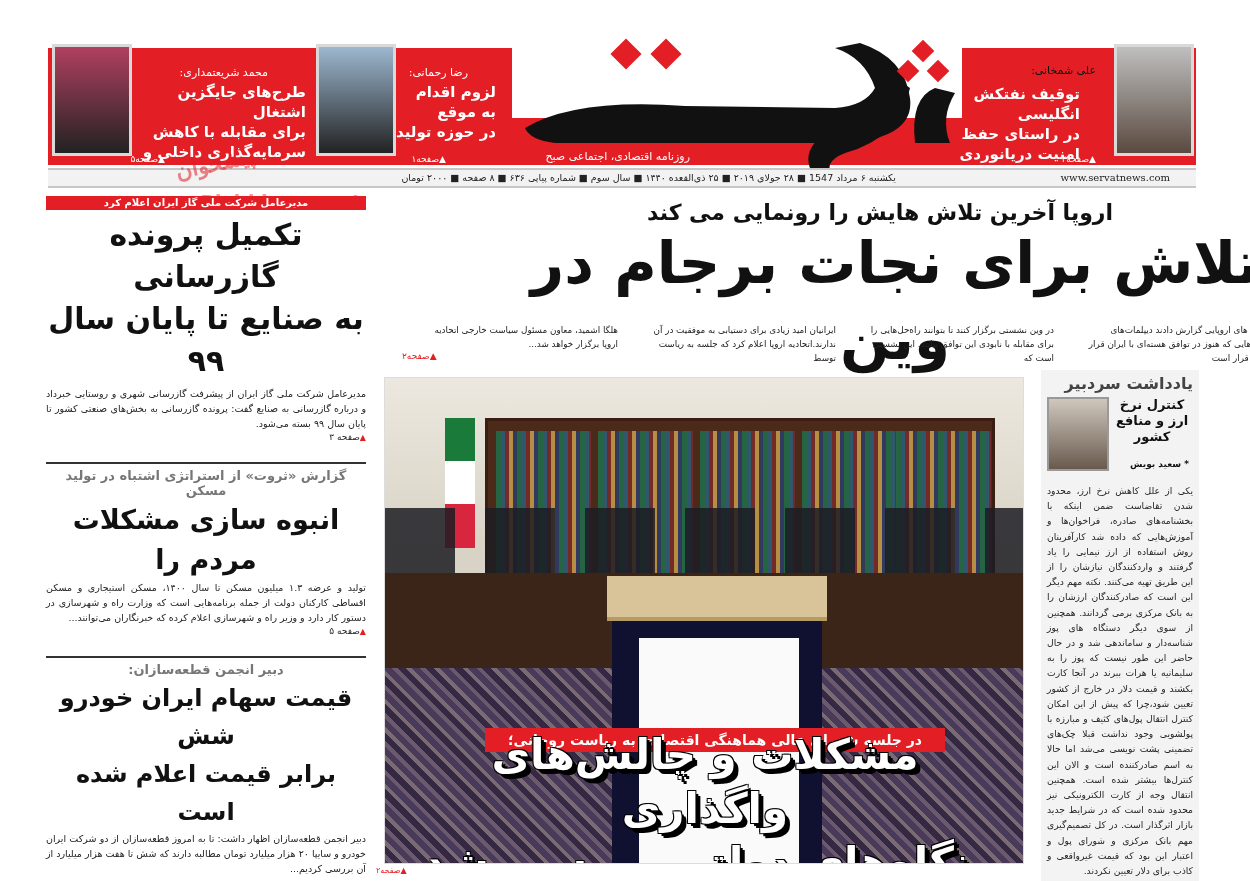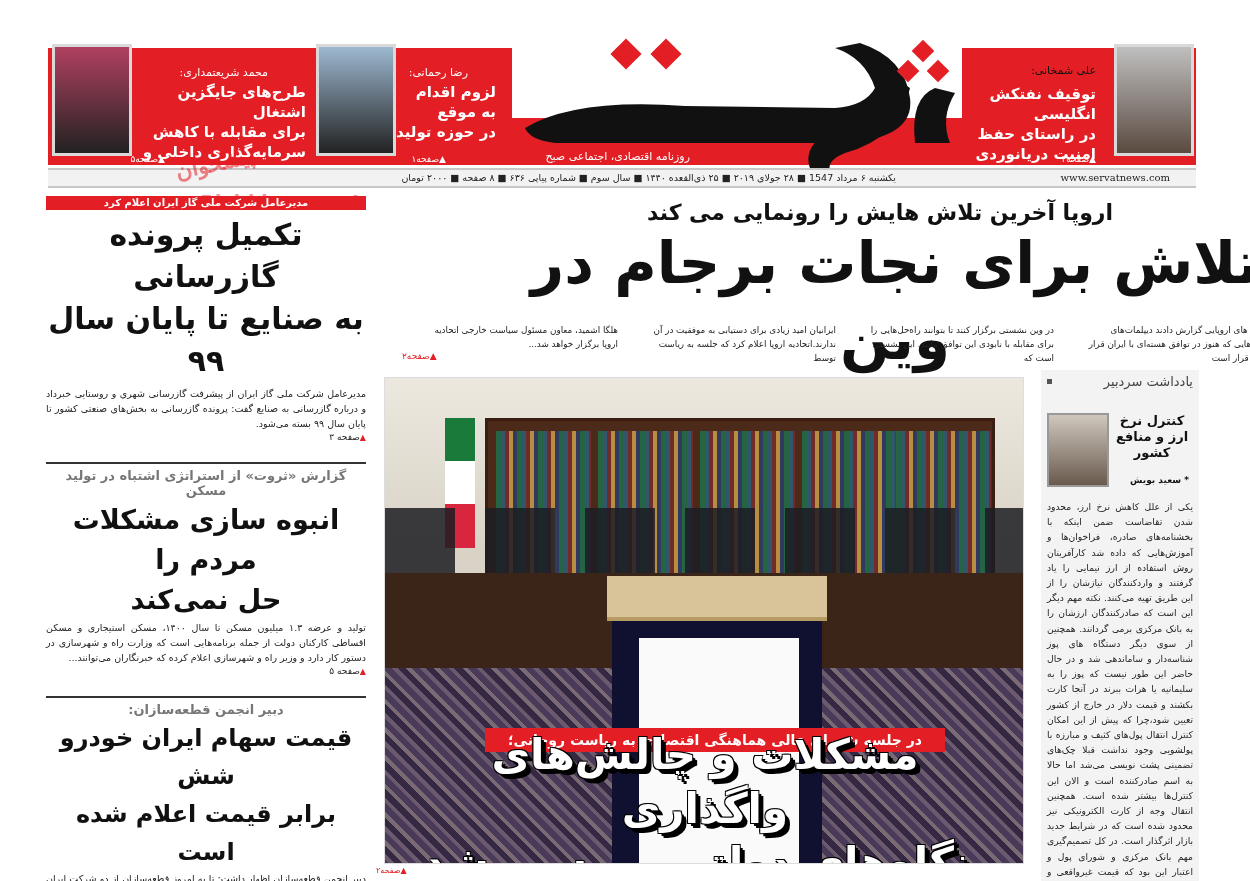--- a/index.html
+++ b/index.html
@@ -56,23 +56,23 @@
   .ph-podium-top { position: absolute; left: 222px; top: 198px; width: 220px; height: 45px; background: #d9c49a; border-bottom: 4px solid #b69b62; }
   .ph-screen { position: absolute; left: 254px; top: 260px; width: 160px; height: 230px; background: #fafafa; }
   .ph-carpet { position: absolute; left: 0; top: 290px; width: 640px; height: 200px; background: repeating-linear-gradient(45deg, #4a3a5a 0 6px, #6b5a6e 6px 10px, #352842 10px 16px, #7a6a74 16px 20px); }
   .ph-red-kicker { position: absolute; left: 100px; top: 314px; width: 460px; height: 24px; background: #e31e24; color: #fff; font-weight: bold; font-size: 14px; text-align: center; line-height: 24px; margin-top: 36px; }
   .ph-title { position: absolute; left: 20px; top: 350px; width: 600px; color: #fff; font-weight: bold; font-size: 42px; line-height: 54px; text-align: center; text-shadow: 3px 3px 0 #000, -1px -1px 0 #000, 1px -1px 0 #000, -1px 1px 0 #000, 5px 5px 0 #000; }
   .photo-pgref { position: absolute; left: 376px; top: 866px; font-size: 8px; }
 
   
   .editorial { position: absolute; left: 1041px; top: 370px; width: 158px; height: 511px; background: #f3f3f3; padding: 4px 6px; }
   .ed-head { display: flex; align-items: center; gap: 4px; }
-  .ed-label { font-size: 13px; font-weight: normal; color: #444; white-space: nowrap; margin-left: 48px; }
+  .ed-label { font-size: 16px; font-weight: bold; color: #444; white-space: nowrap; margin-left: 48px; }
   .ed-bar { flex: 1; height: 5px; background: #555; }
-  .ed-top { position: relative; height: 82px; margin-top: 24px; }
+  .ed-top { position: relative; height: 82px; margin-top: 4px; }
   .ed-photo { position: absolute; left: 0; top: 0; width: 62px; height: 74px; border: 2px solid #999; background: linear-gradient(#cfc7bd, #6a5a4e); }
   .ed-title { position: absolute; right: 0; top: 0; width: 82px; text-align: center; font-weight: bold; font-size: 13px; line-height: 16px; }
   .ed-author { position: absolute; right: 4px; top: 62px; font-size: 9px; font-weight: bold; }
   .ed-body { font-size: 9.2px; line-height: 15.2px; text-align: justify; color: #222; margin-top: 4px; }
   .ed-cont { font-size: 8.5px; color: #222; margin-top: 2px; }
 </style>
 </head>
 <body>
 
 <header class="masthead">
@@ -87,21 +87,21 @@
     <rect x="140" y="15" width="22" height="22" transform="rotate(45 151 26)" fill="#e31e24"></rect>
     <rect x="400" y="15" width="16" height="16" transform="rotate(45 408 23)" fill="#e31e24"></rect>
     <rect x="385" y="35" width="16" height="16" transform="rotate(45 393 43)" fill="#e31e24"></rect>
     <rect x="415" y="35" width="16" height="16" transform="rotate(45 423 43)" fill="#e31e24"></rect>
   </svg>
   <div class="tagline">روزنامه اقتصادی، اجتماعی صبح ایران</div>
 
   <div class="teaser teaser-right" style="left:960px; top:44px; width:240px; height:120px;">
     <div class="photo" style="right:6px; background:linear-gradient(#bfbfbf,#5a4a40);"></div>
     <div class="who" style="right:104px; top:20px;">علی شمخانی:</div>
-    <div class="hl" style="right:104px; top:40px; width:140px;">
+    <div class="hl" style="right:120px; top:40px; width:140px;">
       <div>توقیف نفتکش انگلیسی</div>
       <div>در راستای حفظ</div>
       <div>امنیت دریانوردی بود</div>
     </div>
     <div class="pg" style="right:104px; top:110px;">▲صفحه۲</div>
   </div>
 
   <div class="teaser" style="left:316px; top:44px; width:190px; height:120px;">
     <div class="photo" style="left:0; background:linear-gradient(#9cb8d0,#222);"></div>
     <div class="who" style="right:38px; top:22px;">رضا رحمانی:</div>
@@ -153,21 +153,20 @@
       <div>به صنایع تا پایان سال ۹۹</div>
     </div>
     <p class="body" style="margin-top:4px;">مدیرعامل شرکت ملی گاز ایران از پیشرفت گازرسانی شهری و روستایی خبرداد و درباره گازرسانی به صنایع گفت: پرونده گازرسانی به بخش‌های صنعتی کشور تا پایان سال ۹۹ بسته می‌شود.</p>
     <div class="pgref"><span class="tri">▲</span><span>صفحه ۳</span></div>
   </article>
 
   <article class="story">
     <div class="kicker">گزارش «ثروت» از استراتژی اشتباه در تولید مسکن</div>
     <div class="big" style="font-size:27px; line-height:40px;">
       <div>انبوه سازی مشکلات مردم را</div>
-      <div>حل نمی‌کند</div>
     </div>
     <p class="body">تولید و عرضه ۱.۳ میلیون مسکن تا سال ۱۴۰۰، مسکن استیجاری و مسکن اقساطی کارکنان دولت از جمله برنامه‌هایی است که وزارت راه و شهرسازی در دستور کار دارد و وزیر راه و شهرسازی اعلام کرده که خبرنگاران می‌توانند...</p>
     <div class="pgref"><span class="tri">▲</span><span>صفحه ۵</span></div>
   </article>
 
   <article class="story">
     <div class="kicker">دبیر انجمن قطعه‌سازان:</div>
     <div class="big" style="font-size:24px; line-height:38px;">
       <div>قیمت سهام ایران خودرو شش</div>
       <div>برابر قیمت اعلام شده است</div>

